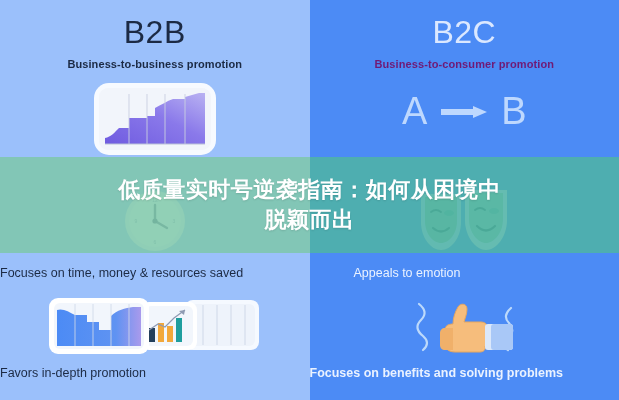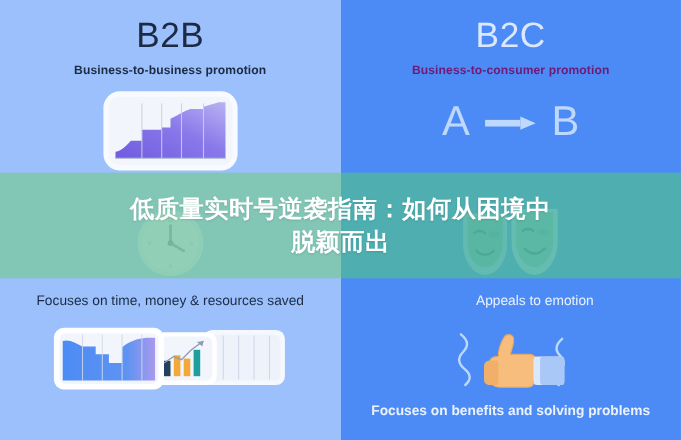--- a/index.html
+++ b/index.html
@@ -29,21 +29,21 @@
   .title-r{top:14px;color:#dbe8ff;}
 
   .subtitle{
     position:absolute;left:0;right:0;text-align:center;
     font-size:11px;font-weight:700;letter-spacing:.1px;
   }
   .subtitle-l{top:58px;color:#1c2a44;}
   .subtitle-r{top:58px;color:#701a75;}
 
   .caption{
-    position:absolute;left:0;right:0;text-align:center;
+    position:absolute;left:0;right:0;text-align:left;
     font-size:12.5px;font-weight:400;
   }
   .cap-l{color:#1c2a44;}
   .cap-r{color:#eaf2ff;}
   .cap-mid-l{top:266px;}
   .cap-mid-r{top:266px;padding-left:44px;}
   .cap-bot-l{top:366px;}
   .cap-bot-r{top:366px;font-weight:bold;}
 
   
@@ -183,20 +183,21 @@
                  L66,34 L66,20 C72,14 80,12 88,11 L96,11 L96,50 Z" fill="url(#gArea)"></path>
         <g stroke="#cfd8e8" stroke-width="1" opacity=".85">
           <line x1="30" y1="8" x2="30" y2="50"></line>
           <line x1="48" y1="8" x2="48" y2="50"></line>
           <line x1="66" y1="8" x2="66" y2="50"></line>
           <line x1="84" y1="8" x2="84" y2="50"></line>
         </g>
       </svg>
     </div>
 
+    <div class="caption cap-l cap-bot-l">Favors in-depth promotion</div>
   </div>
 
   <div class="col col-right">
 
     <div class="title title-r">B2C</div>
     <div class="subtitle subtitle-r">Business-to-consumer promotion</div>
 
     <div class="atob">
       <span>A</span>
       <span class="arrow"></span>

